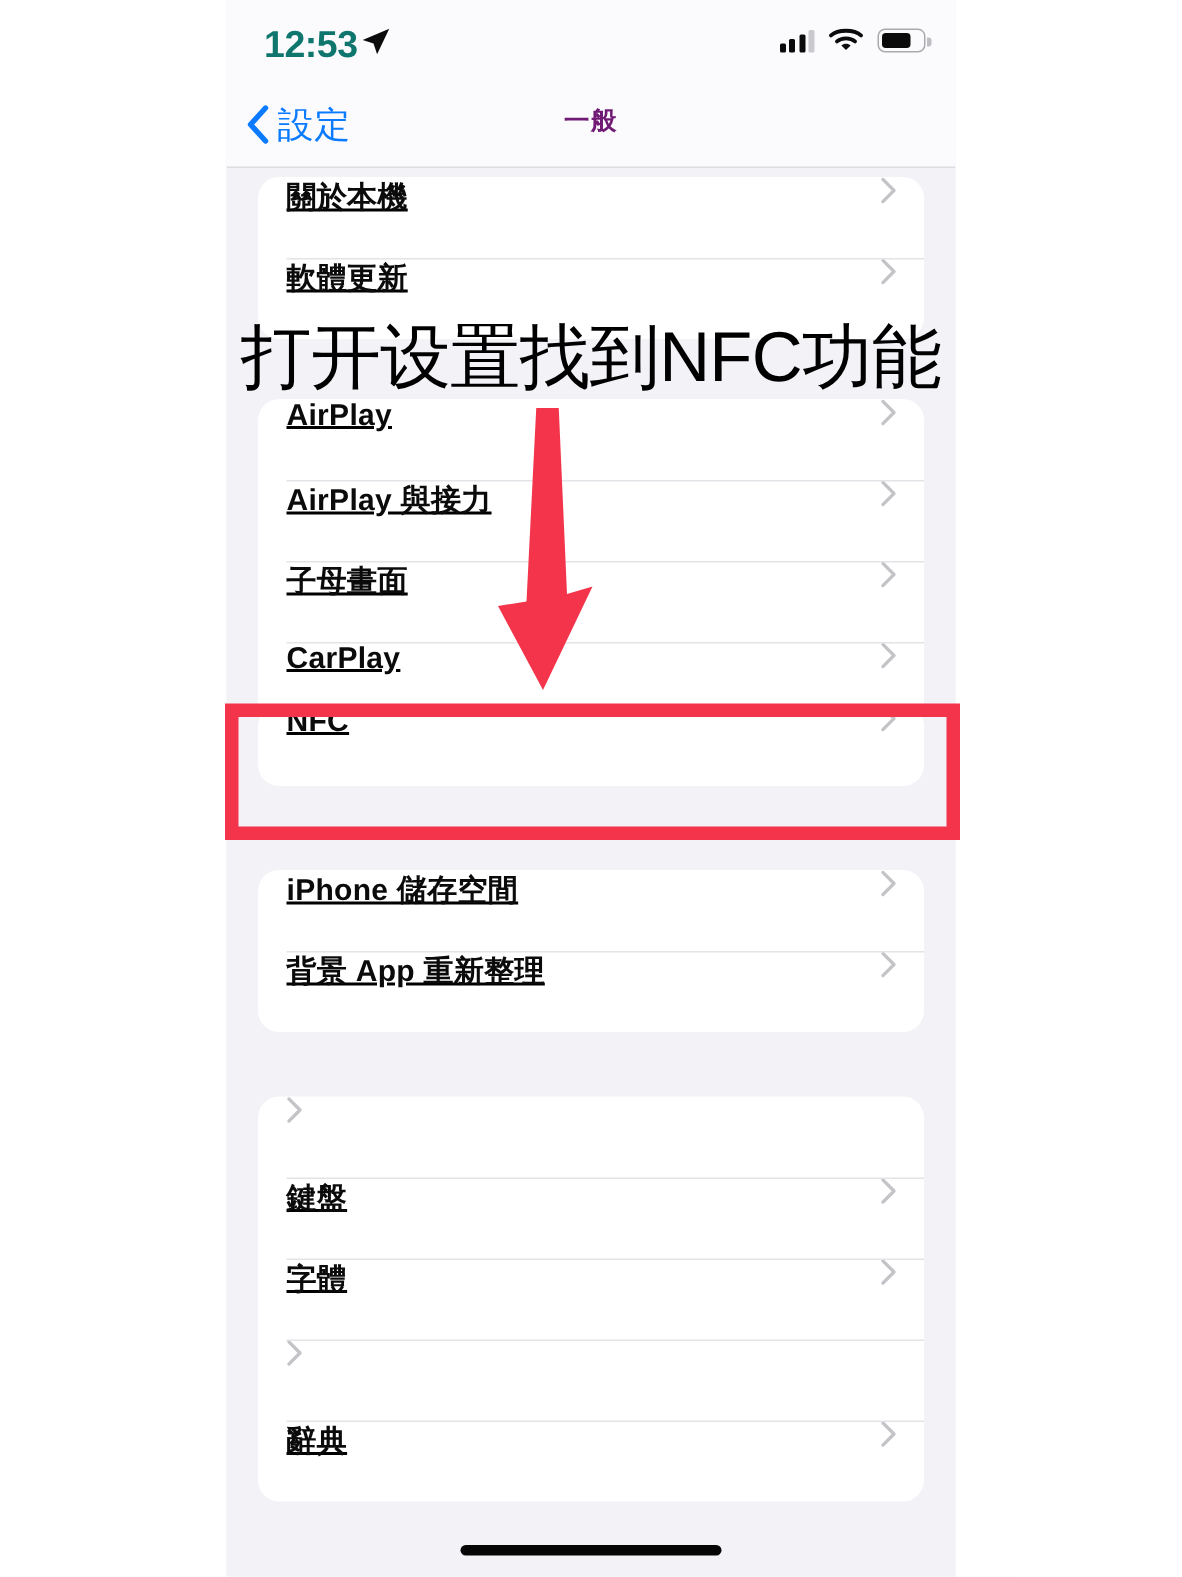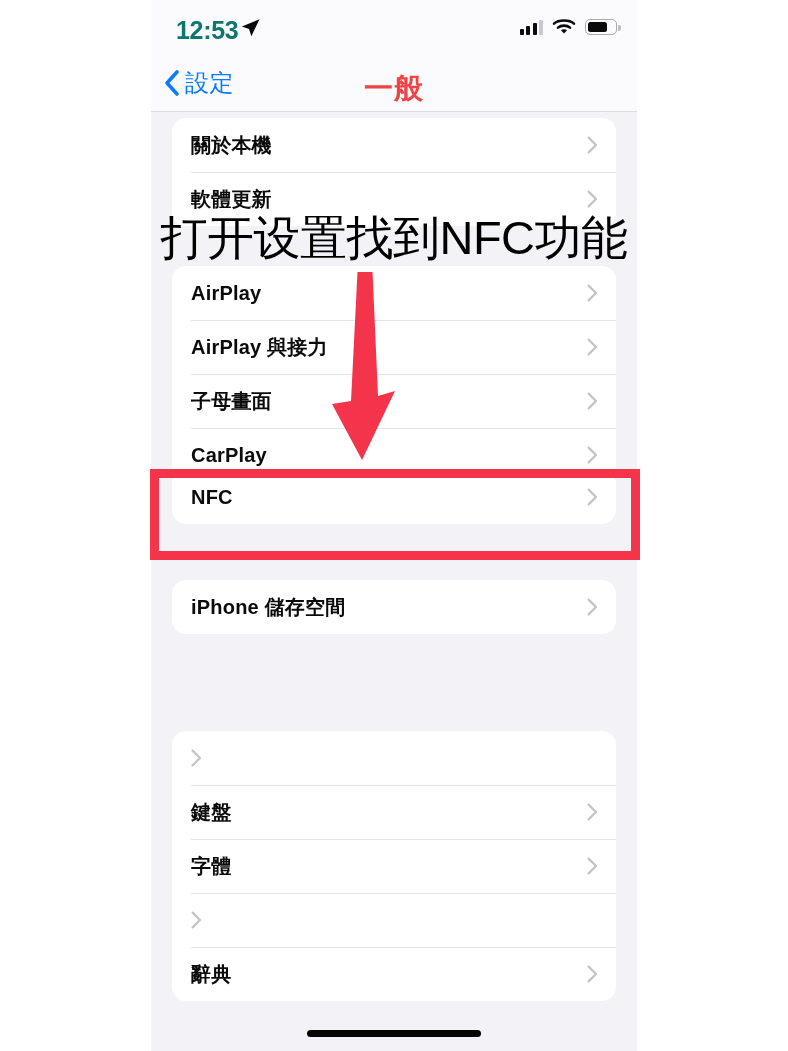--- a/index.html
+++ b/index.html
@@ -126,23 +126,23 @@
     font-size: 24px;
     color: #0A7BFF;
     letter-spacing: 0.5px;
   }
   #nav-title {
     position: absolute;
     left: 0;
     top: 9px;
     width: 486px;
     text-align: center;
-    font-size: 29px;
+    font-size: 17px;
     font-weight: bold;
-    color: #ef4444;
+    color: #701a75;
     letter-spacing: 1px;
   }
 
   
   #content {
     position: absolute;
     left: 0;
     top: 112px;
     width: 486px;
     bottom: 0;
@@ -153,24 +153,25 @@
     left: 21px;
     width: 444px;
     background: #FFFFFF;
     border-radius: 14px;
     overflow: hidden;
   }
   .row {
     position: relative;
     height: 54px;
     display: flex;
-    align-items: center;
+    align-items: flex-start;
     padding: 0 18px 0 19px;
     box-sizing: border-box;
     cursor: pointer;
+    text-decoration: underline;
   }
   .row + .row::before {
     content: "";
     position: absolute;
     left: 19px;
     right: 0;
     top: 0;
     height: 1px;
     background: #E4E4E8;
   }
@@ -331,20 +332,26 @@
       </div>
     </div>
 
     <div class="card" id="card-4">
       <div class="row">
         <span class="row-label">iPhone 儲存空間</span>
         <svg class="chev" viewBox="0 0 11 18">
             <path d="M1.6 1.6 L9 9 L1.6 16.4" stroke="#C3C3C8" stroke-width="2.2" fill="none" stroke-linecap="round" stroke-linejoin="round"></path>
           </svg>
       </div>
+      <div class="row">
+        <span class="row-label">背景 App 重新整理</span>
+        <svg class="chev" viewBox="0 0 11 18">
+            <path d="M1.6 1.6 L9 9 L1.6 16.4" stroke="#C3C3C8" stroke-width="2.2" fill="none" stroke-linecap="round" stroke-linejoin="round"></path>
+          </svg>
+      </div>
     </div>
 
     <div class="card" id="card-5">
       <div class="row">
         <svg class="chev" viewBox="0 0 11 18">
             <path d="M1.6 1.6 L9 9 L1.6 16.4" stroke="#C3C3C8" stroke-width="2.2" fill="none" stroke-linecap="round" stroke-linejoin="round"></path>
           </svg>
       </div>
       <div class="row">
         <span class="row-label">鍵盤</span>

